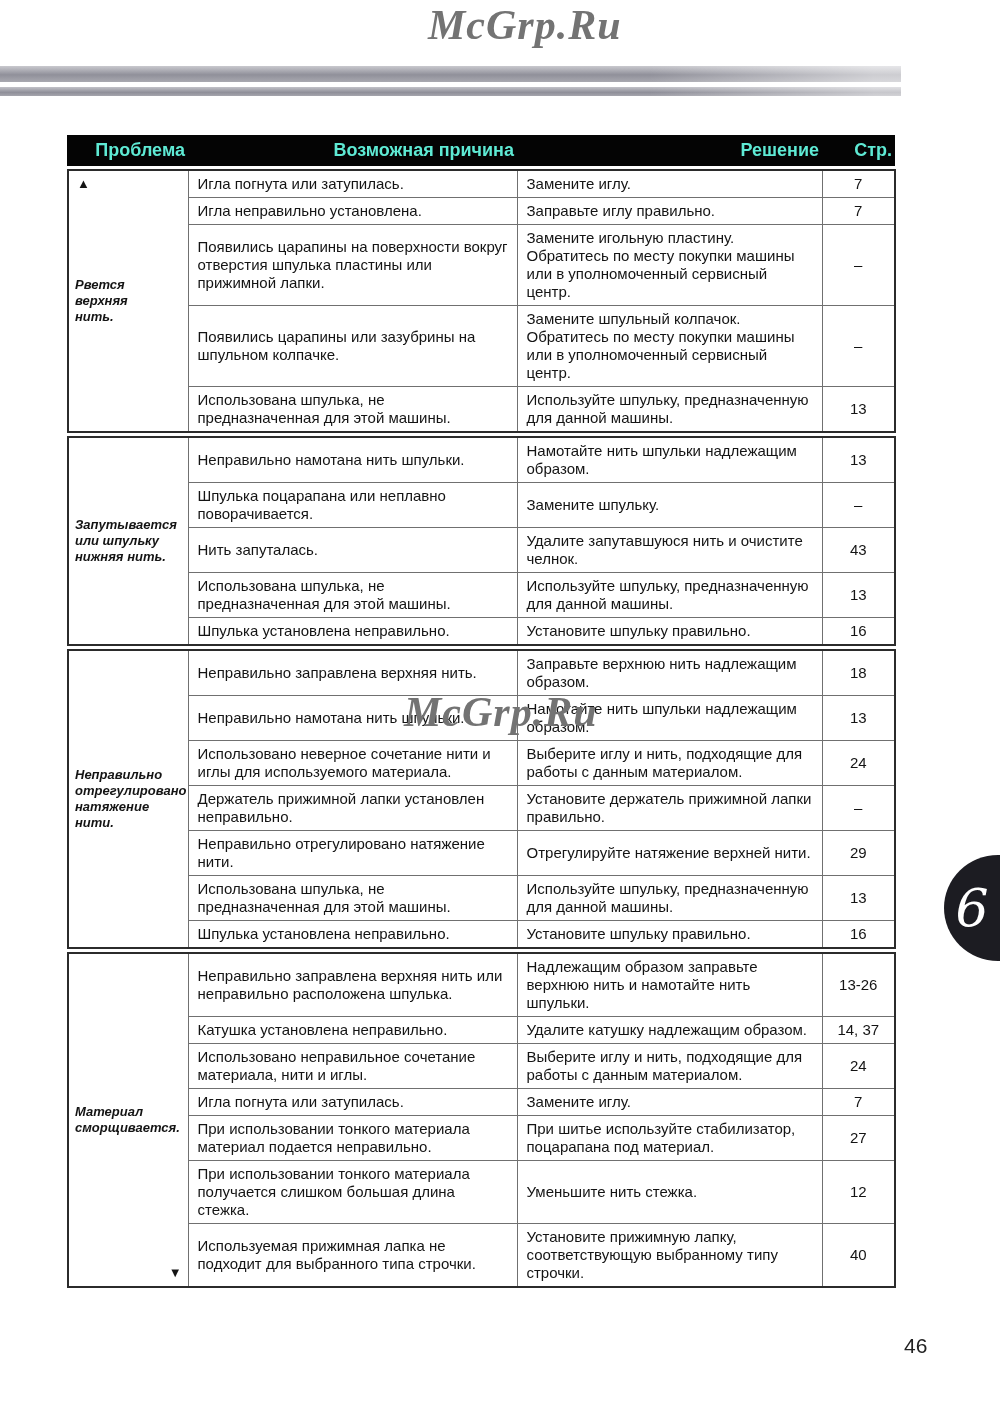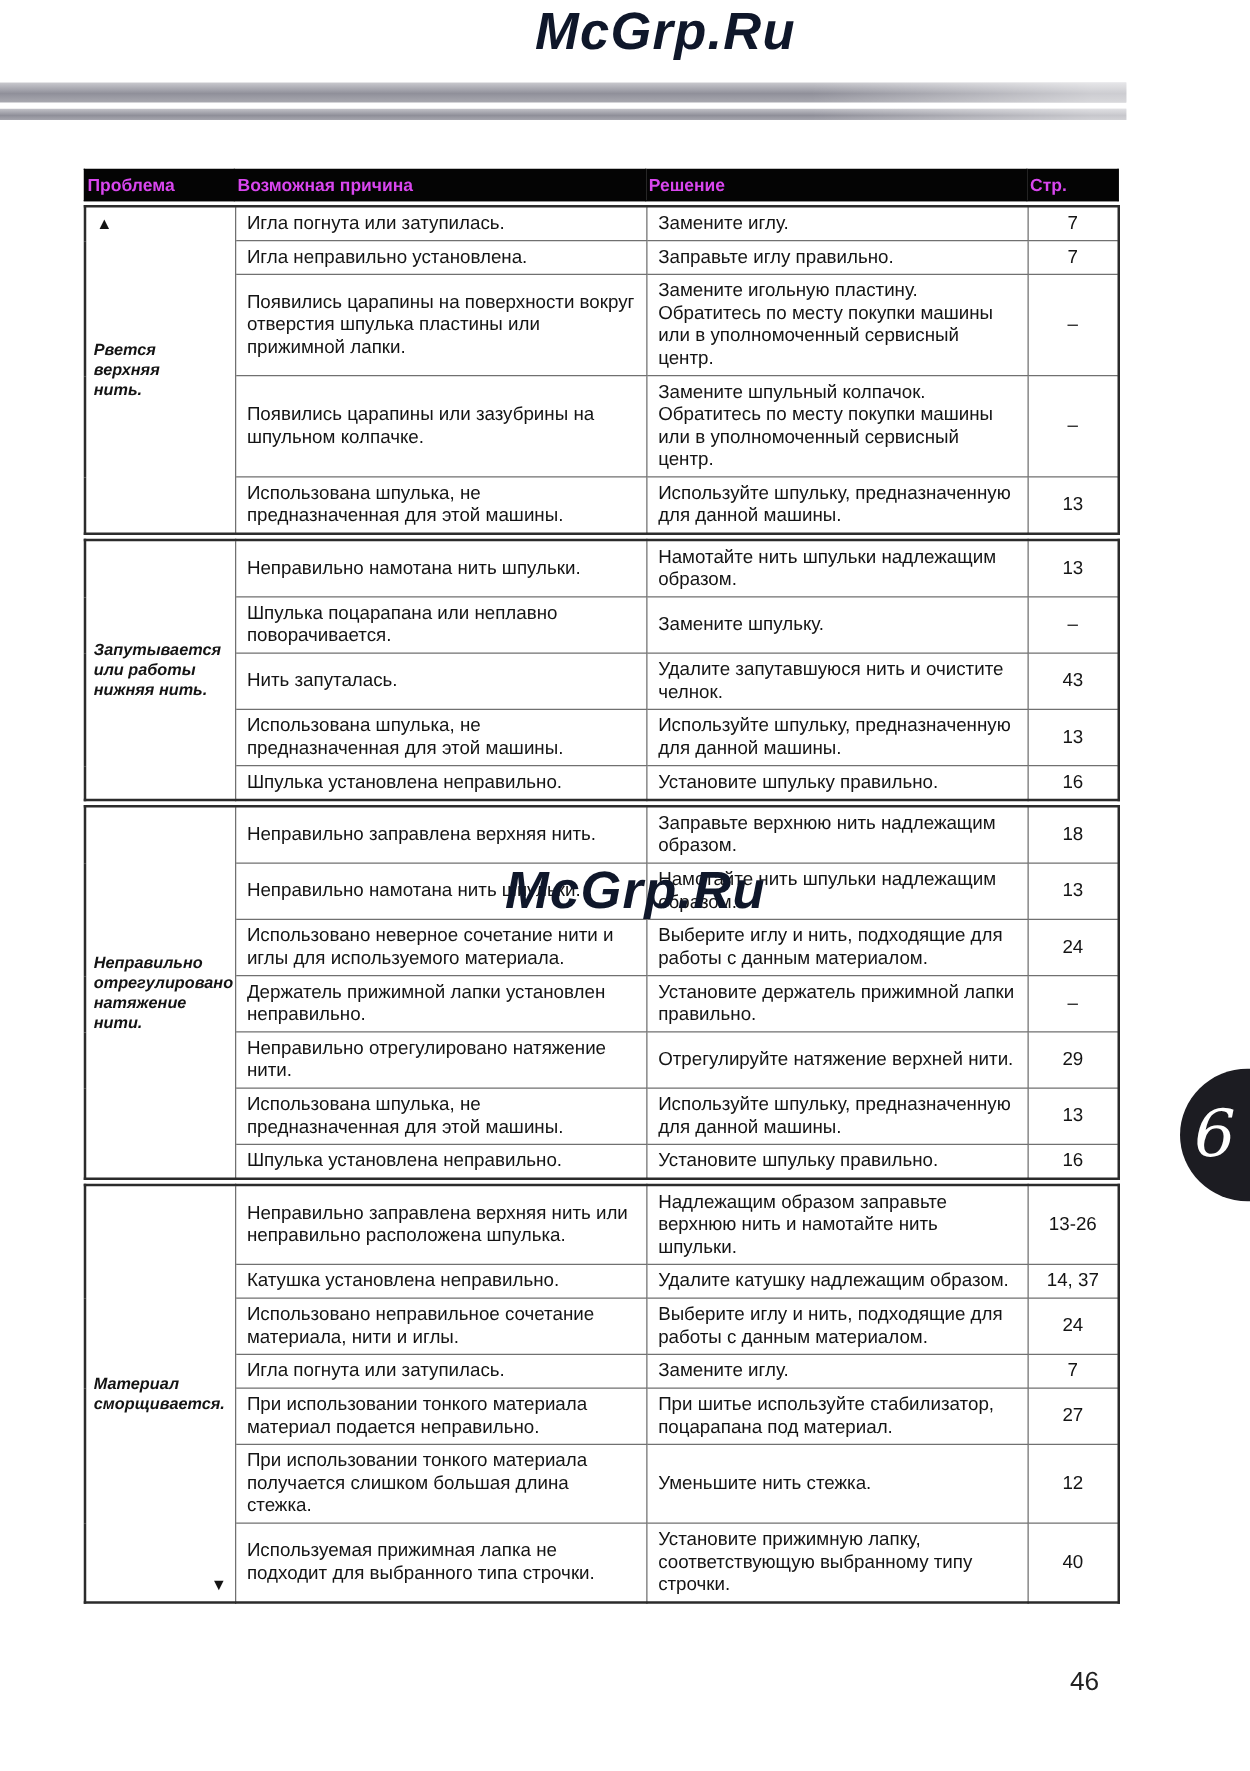--- a/index.html
+++ b/index.html
@@ -20,38 +20,38 @@
   }
   .bar-thin {
     top:87px; width:901px; height:9px;
     background:
       linear-gradient(90deg, rgba(255,255,255,0) 72%, rgba(255,255,255,.5) 97%),
       linear-gradient(180deg, #c2c2c8 0%, #8f8f99 60%, #a5a5ad 100%);
   }
 
   
   .wm {
-    position:absolute; color:#0f172a; font-weight:bold; font-style:italic;
-    font-size:42px; font-family:Liberation Sans, sans-serif; white-space:nowrap;
+    position:absolute; color:#737373; font-weight:bold; font-style:italic;
+    font-size:42px; font-family:Liberation Serif, serif; white-space:nowrap;
     z-index:5; letter-spacing:1px;
   }
   .wm-top { top:1px; left:428px; }
   .wm-mid { top:688px; left:404px; }
 
   
   .table-wrap { position:absolute; left:67px; top:135px; width:827px; }
   table { border-collapse:collapse; table-layout:fixed; width:827px; }
   col.c-prob { width:120px; }
   col.c-cause { width:329px; }
   col.c-sol { width:305px; }
   col.c-pg { width:73px; }
 
   .head-table td {
-    background:#040404; color:#d946ef; font-weight:bold; font-size:14px;
-    text-align:left; padding:4px 2px; border:1px solid #040404;
+    background:#040404; color:#5eead4; font-weight:bold; font-size:18px;
+    text-align:right; padding:4px 2px; border:1px solid #040404;
   }
 
   .grp { margin-top:3px; border:2px solid #2b2b2b; }
   .grp td {
     border:1px solid #707070; font-size:15px; line-height:1.2;
     padding:4px 8px 4px 9px; vertical-align:middle; color:#141414;
   }
   .grp td.prob {
     font-weight:bold; font-size:13px; line-height:1.25;
     padding:4px 4px 4px 6px; position:relative;
@@ -64,21 +64,21 @@
 
   
   .badge {
     position:absolute; left:944px; top:855px; width:108px; height:106px;
     border-radius:50%; background:#1c1c22; color:#ffffff;
     display:flex; align-items:center; justify-content:center;
     padding-right:52px;
     font-family:"DejaVu Serif", serif; font-style:italic; font-size:52px;
   }
 
-  .pageno { position:absolute; left:856px; top:1334px; font-size:21px; color:#222;text-align:center; }
+  .pageno { position:absolute; left:904px; top:1334px; font-size:21px; color:#222;text-align:center; }
 </style>
 </head>
 <body>
 
 <div class="wm wm-top">McGrp.Ru</div>
 <div class="bar bar-thick"></div>
 <div class="bar bar-thin"></div>
 <div class="wm wm-mid">McGrp.Ru</div>
 
 <div class="table-wrap">
@@ -143,21 +143,21 @@
   <table class="grp">
     <colgroup>
         <col class="c-prob">
         <col class="c-cause">
         <col class="c-sol">
         <col class="c-pg">
       </colgroup>
     <tbody>
         <tr>
       <td class="prob" rowspan="5">
-        <span class="prob-label">Запутывается или работы нижняя нить.</span>
+        <span class="prob-label">Запутывается или шпульку нижняя нить.</span>
       </td>
       <td>Неправильно намотана нить шпульки.</td>
       <td>Намотайте нить шпульки надлежащим образом.</td>
       <td class="pg">13</td>
     </tr>
     <tr>
       <td>Шпулька поцарапана или неплавно поворачивается.</td>
       <td>Замените шпульку.</td>
       <td class="pg">–</td>
     </tr>

